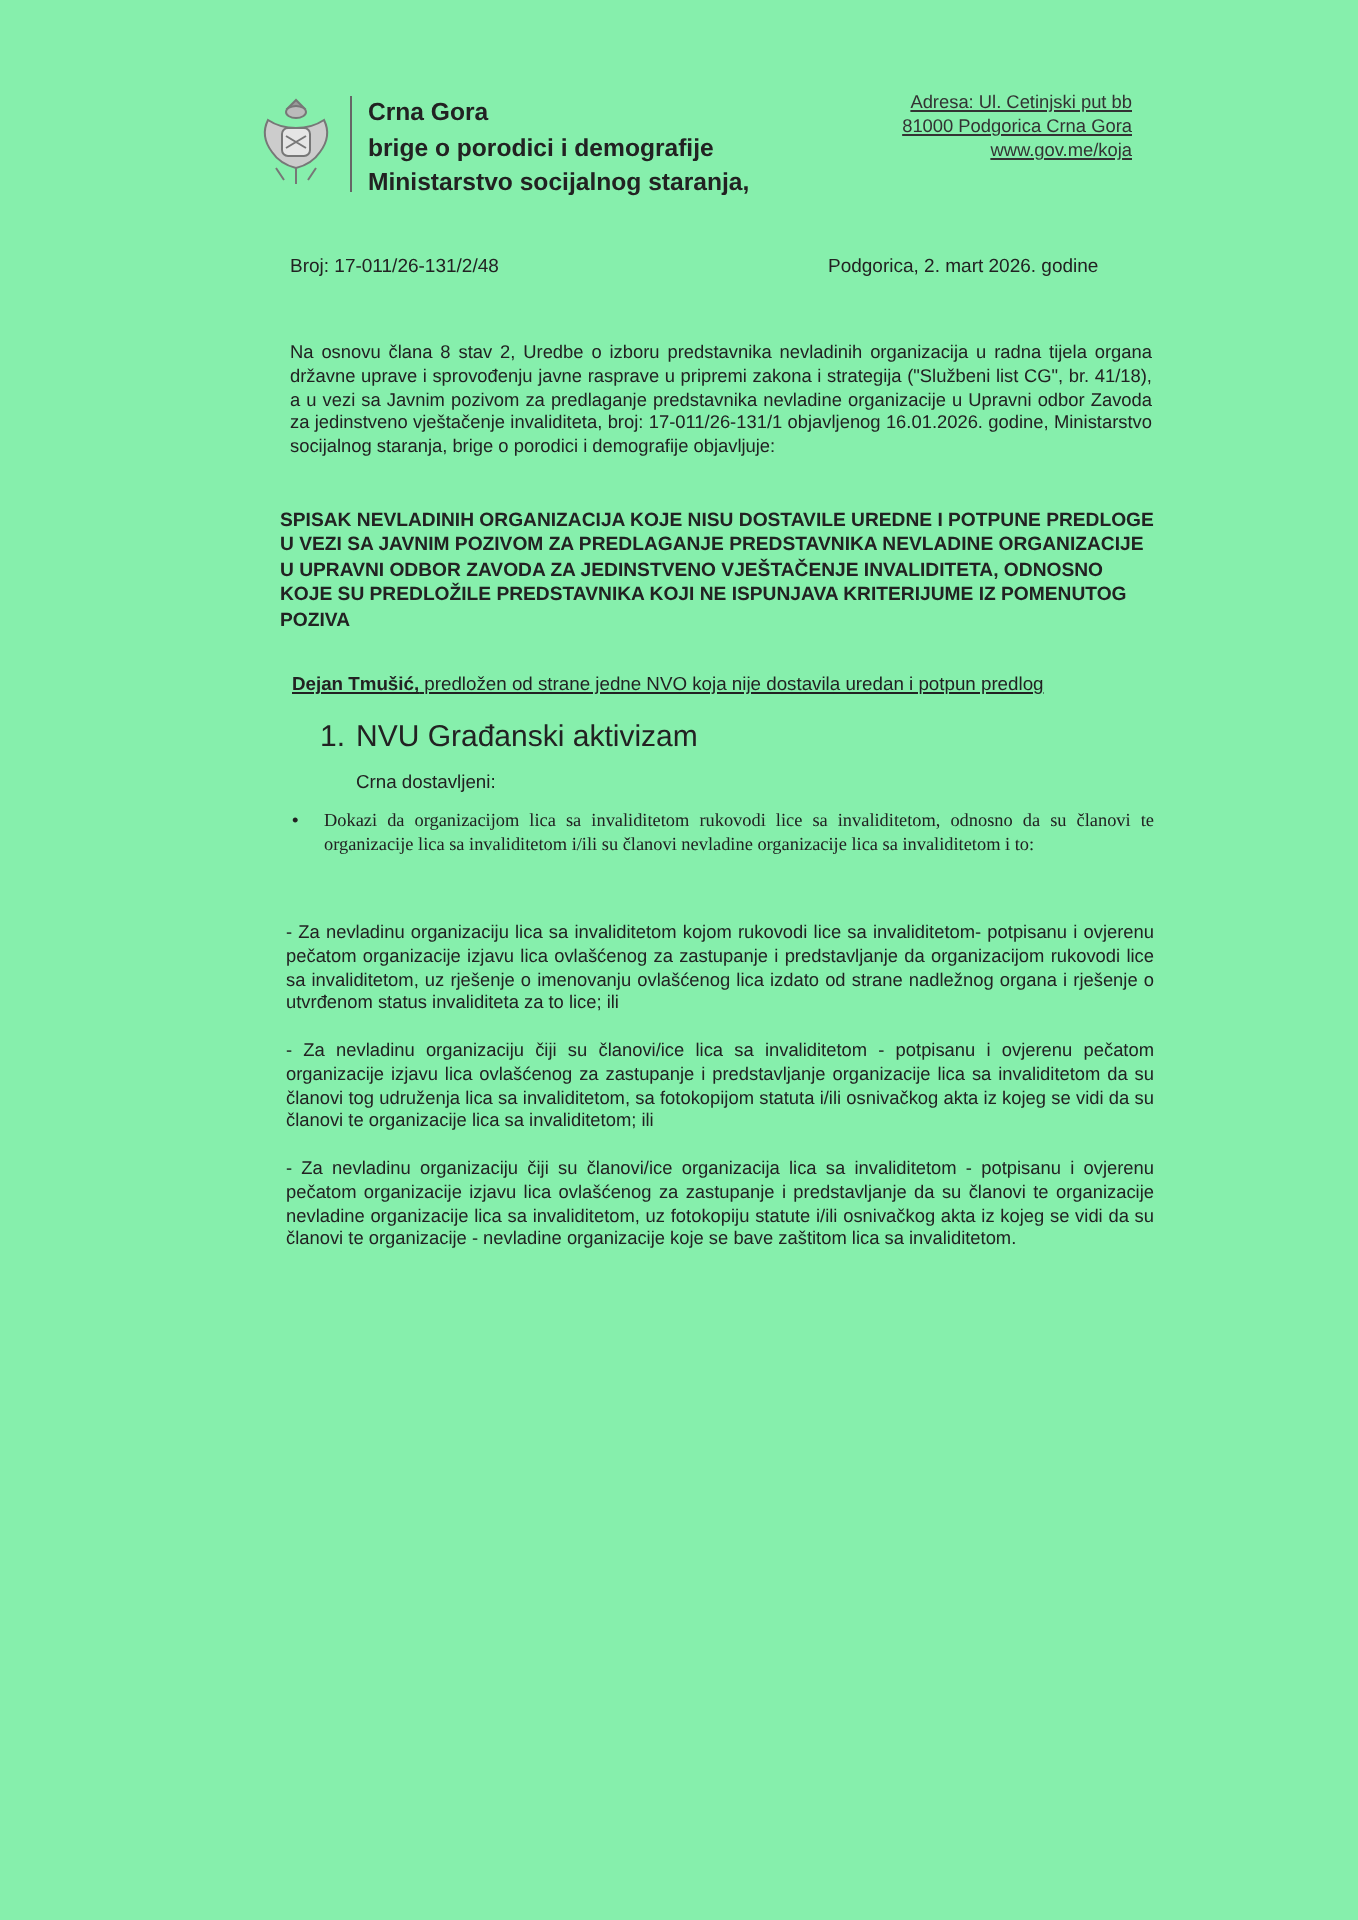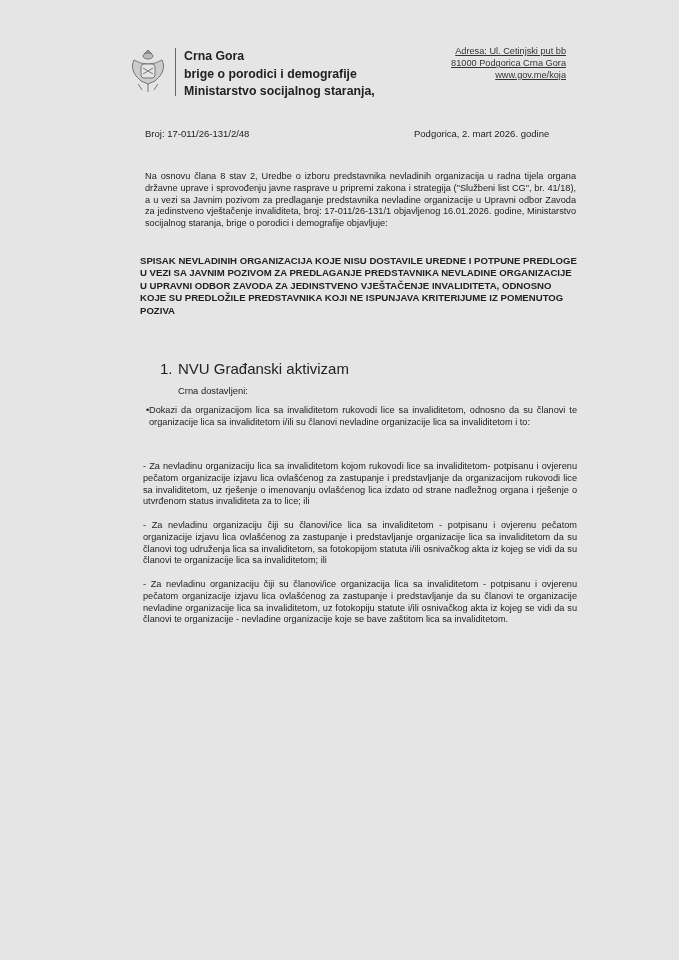--- a/index.html
+++ b/index.html
@@ -1,18 +1,18 @@
 <!DOCTYPE html>
 <html><head>
 <meta charset="utf-8">
 <style>
   html, body { margin: 0; padding: 0; background: #ffffff; }
   body { width: 679px; height: 960px; position: relative; overflow: hidden;
          font-family: "Liberation Sans", sans-serif; color: #1a1a1a; }
-  .page { position: absolute; left: 0; top: 0; width: 679px; height: 960px; background: #e5e5e5; }
+  .page { position: absolute; left: 0; top: 0; width: 679px; height: 960px; background: #86efac; }
 
   .header { position: absolute; left: 128px; top: 44px; width: 500px; height: 70px; }
   .crest { position: absolute; left: 0; top: 2px; width: 40px; height: 48px; }
   .vline { position: absolute; left: 47px; top: 4px; width: 1px; height: 48px; background: #666; }
   .org { position: absolute; left: 56px; top: 4px; font-weight: bold; font-size: 12.3px; line-height: 17.5px; color: #222; }
   .address { position: absolute; right: 62px; top: 1px; text-align: right; font-size: 9.2px; line-height: 12px; color: #333; text-decoration: underline; }
 
   .broj { position: absolute; left: 145px; top: 128px; font-size: 9.5px; color: #222; }
   .datum { position: absolute; left: 414px; top: 128px; font-size: 9.5px; color: #222; }
 
@@ -22,21 +22,21 @@
 
   .candidate { position: absolute; left: 146px; top: 336px; font-size: 9.4px; color: #222; text-decoration: underline; }
   .candidate b { font-weight: bold; }
 
   .item { position: absolute; left: 160px; top: 360px; font-size: 15px; color: #222; }
   .item .num { display: inline-block; width: 18px; }
   .missing { position: absolute; left: 178px; top: 385px; font-size: 9.4px; color: #222; }
 
   .bullet { position: absolute; left: 143px; top: 405px; width: 434px; font-size: 9.2px; line-height: 11.8px; color: #222; }
   .bullet .dot { position: absolute; left: 3px; top: 0; }
-  .bullet .btext { margin-left: 6px; text-align: justify; }
+  .bullet .btext { margin-left: 19px; text-align: justify; font-family: Liberation Serif, serif; }
   .req { position: absolute; left: 143px; width: 434px; font-size: 9.2px; line-height: 11.8px; text-align: justify; color: #222; margin-top: 20px; }
   .req1 { top: 441px; }
   .req2 { top: 500px; }
   .req3 { top: 559px; }
 </style>
 </head>
 <body>
 
 <div class="page">
 
@@ -66,20 +66,21 @@
     </div>
   </div>
 
   <div class="broj">Broj: 17-011/26-131/2/48</div>
   <div class="datum">Podgorica, 2. mart 2026. godine</div>
 
   <div class="intro">Na osnovu člana 8 stav 2, Uredbe o izboru predstavnika nevladinih organizacija u radna tijela organa državne uprave i sprovođenju javne rasprave u pripremi zakona i strategija ("Službeni list CG", br. 41/18), a u vezi sa Javnim pozivom za predlaganje predstavnika nevladine organizacije u Upravni odbor Zavoda za jedinstveno vještačenje invaliditeta, broj: 17-011/26-131/1 objavljenog 16.01.2026. godine, Ministarstvo socijalnog staranja, brige o porodici i demografije objavljuje:</div>
 
   <div class="title">SPISAK NEVLADINIH ORGANIZACIJA KOJE NISU DOSTAVILE UREDNE I POTPUNE PREDLOGE U VEZI SA JAVNIM POZIVOM ZA PREDLAGANJE PREDSTAVNIKA NEVLADINE ORGANIZACIJE U UPRAVNI ODBOR ZAVODA ZA JEDINSTVENO VJEŠTAČENJE INVALIDITETA, ODNOSNO KOJE SU PREDLOŽILE PREDSTAVNIKA KOJI NE ISPUNJAVA KRITERIJUME IZ POMENUTOG POZIVA</div>
 
+  <div class="candidate"><b>Dejan Tmušić,</b><span> predložen od strane jedne NVO koja nije dostavila uredan i potpun predlog</span></div>
 
   <div class="item">
     <span class="num">1.</span><span>NVU Građanski aktivizam</span>
   </div>
 
   <div class="missing">Crna dostavljeni:</div>
 
   <div class="bullet">
     <span class="dot">•</span>
     <div class="btext">Dokazi da organizacijom lica sa invaliditetom rukovodi lice sa invaliditetom, odnosno da su članovi te organizacije lica sa invaliditetom i/ili su članovi nevladine organizacije lica sa invaliditetom i to:</div>

